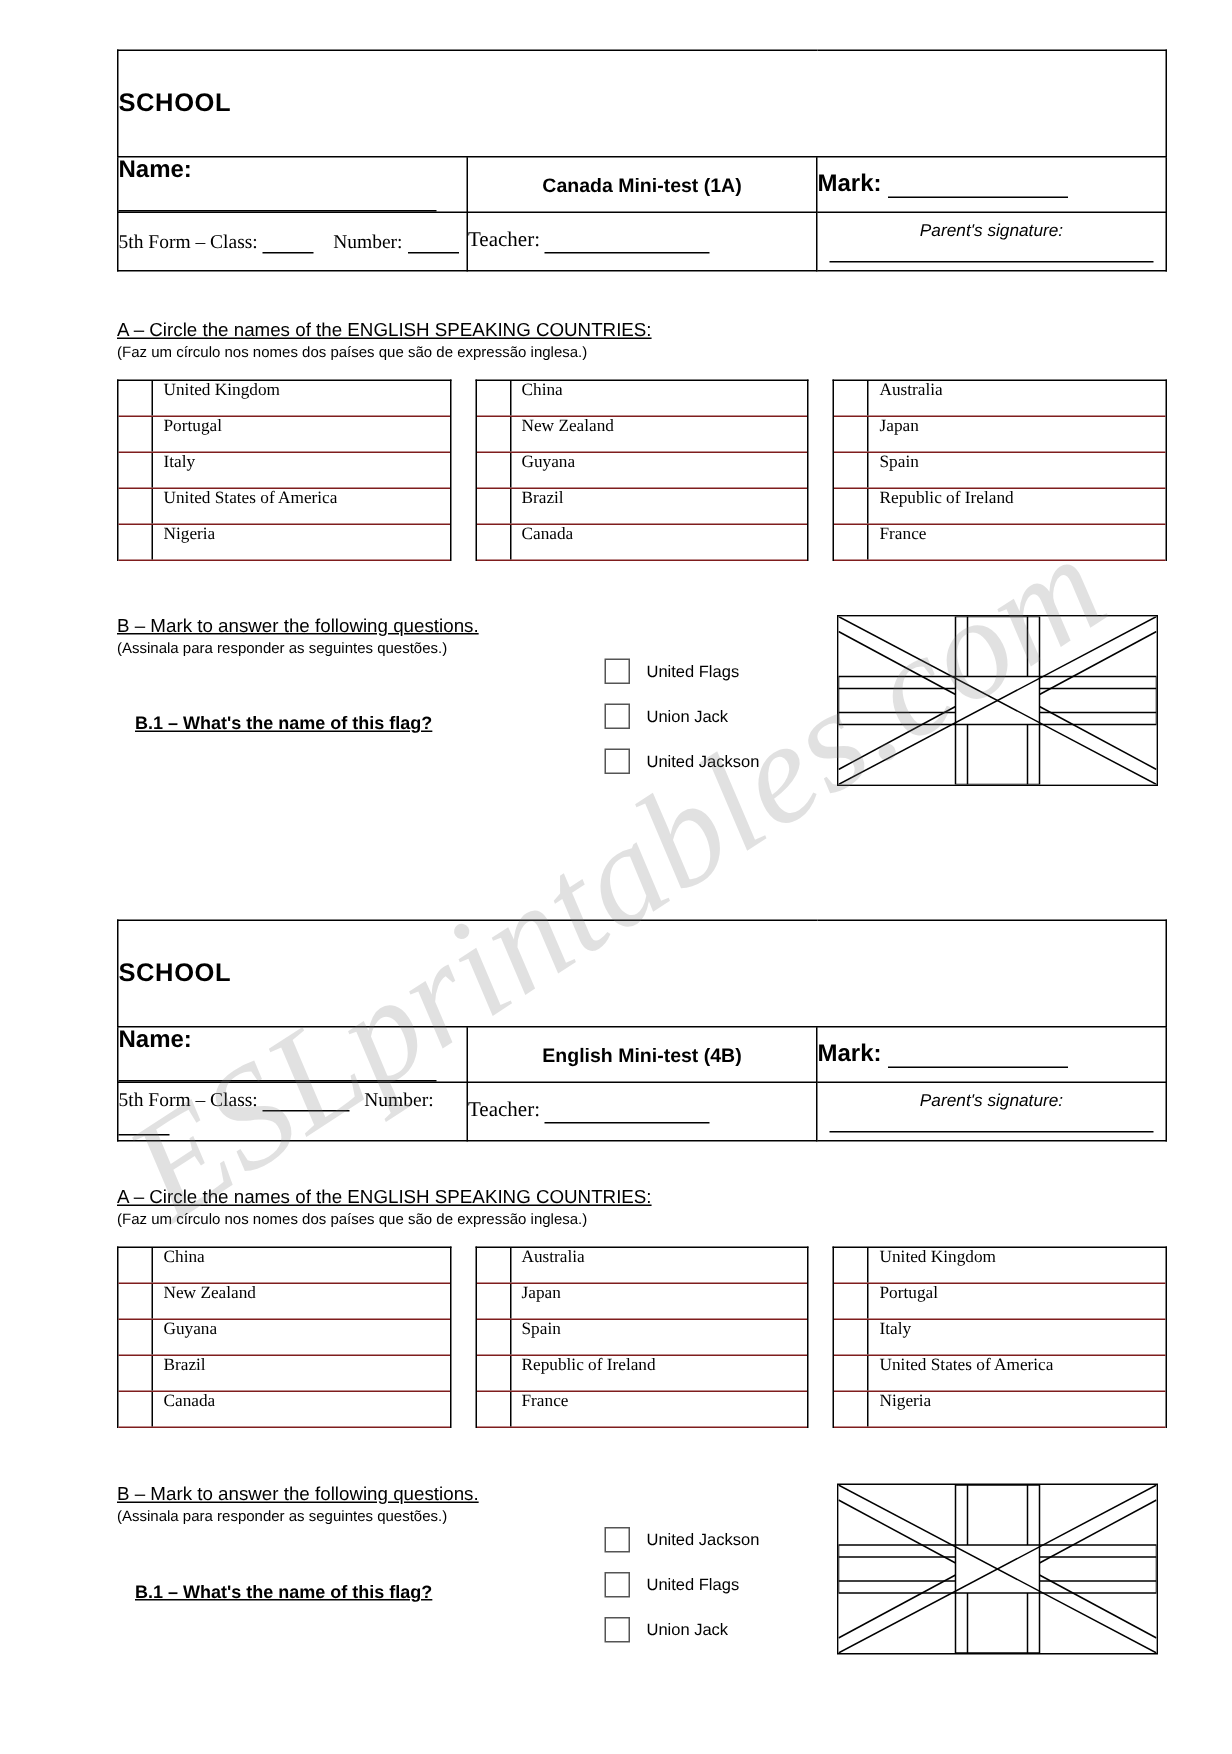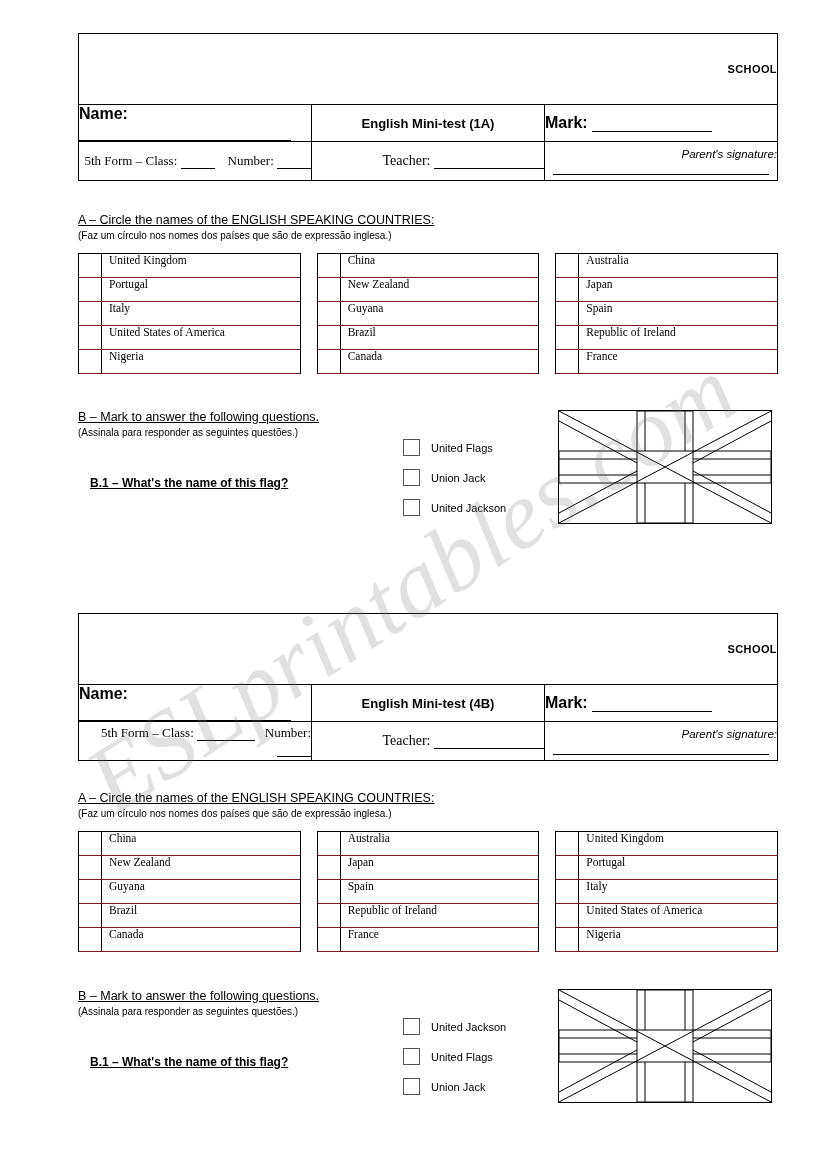--- a/index.html
+++ b/index.html
@@ -53,27 +53,27 @@
     width: 700px;
     table-layout: fixed;
   }
   .hdr td {
     border: 1px solid #000;
     padding: 0;
     vertical-align: middle;
   }
   .hdr .school-cell {
     height: 70px;
-    text-align: right;
+    text-align: left;
     font-weight: bold;
-    font-size: 11px;
+    font-size: 17px;
     letter-spacing: .4px;
   }
   .hdr .row2 td { height: 30px; }
-  .hdr .row3 td { height: 38px; text-align: right; }
+  .hdr .row3 td { height: 38px; }
   .cellpad { padding: 0 9px; font-size: 16px; }
   .bold { font-weight: bold; }
   .dotline {
     display: inline-block;
     border-bottom: 1px solid #000;
     vertical-align: bottom;
   }
   .title-cell {
     text-align: center;
     font-weight: bold;
@@ -182,21 +182,21 @@
     <table class="hdr">
       <tbody>
           <tr>
         <td class="school-cell" colspan="3">SCHOOL</td>
       </tr>
       <tr class="row2">
         <td class="cellpad" style="width:318px">
           <span class="bold">Name:</span>
           <span class="dotline" style="width:212px"></span>
         </td>
-        <td class="title-cell" style="width:180px">English Mini-test (1A)</td>
+        <td class="title-cell" style="width:180px">Canada Mini-test (1A)</td>
         <td class="cellpad" style="width:200px">
           <span class="bold">Mark:</span>
           <span class="dotline" style="width:120px"></span>
         </td>
       </tr>
       <tr class="row3">
         <td class="formline">
           <span>5th Form</span>
           <span>–</span>
           <span>Class:</span>

